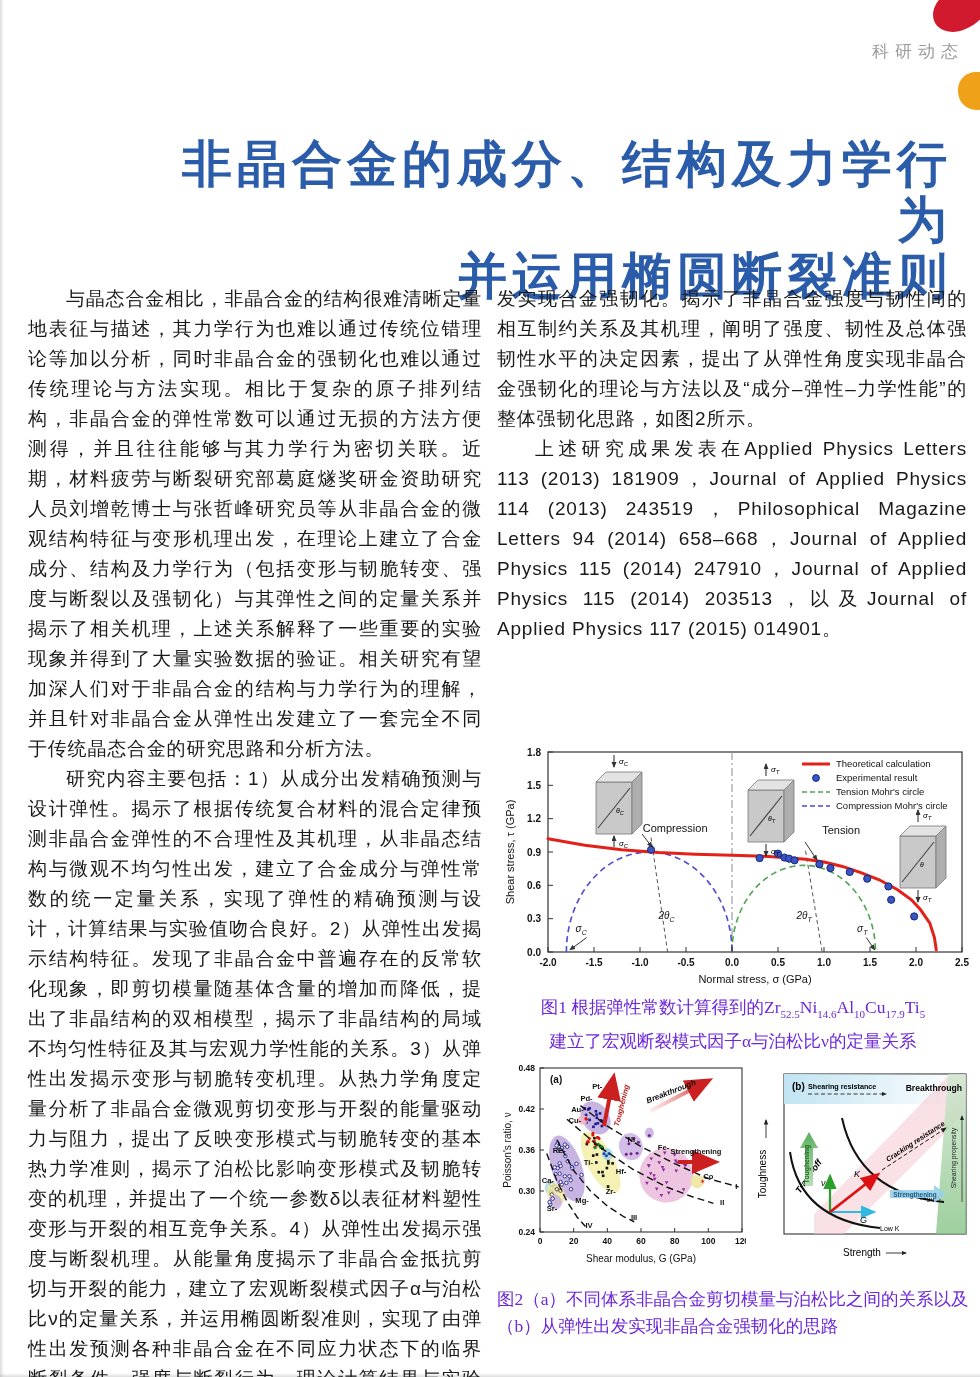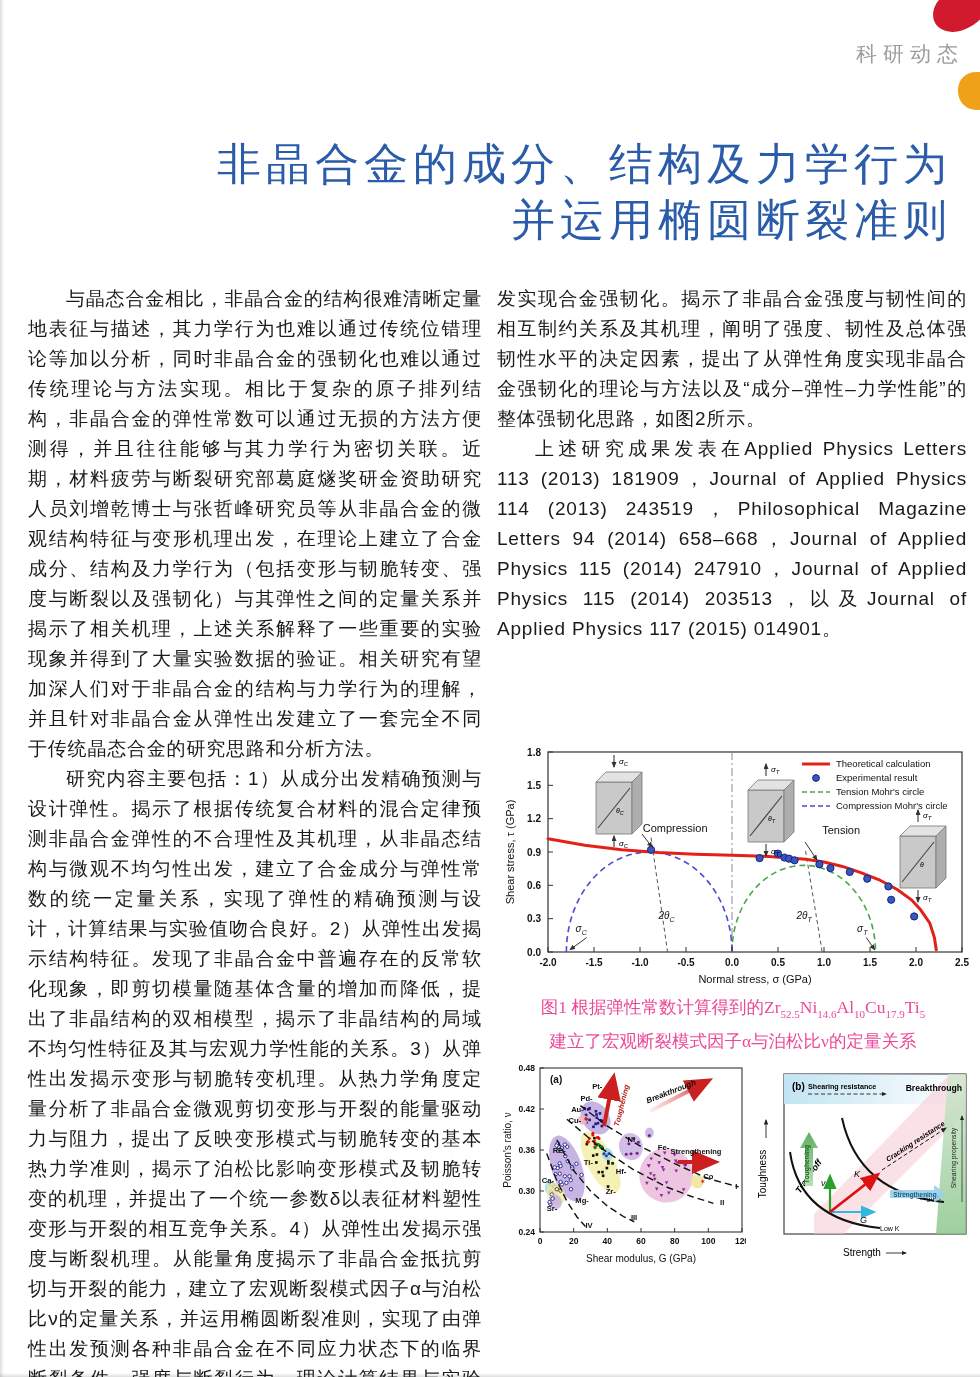--- a/index.html
+++ b/index.html
@@ -2,35 +2,35 @@
 <html><head>
 <meta charset="utf-8">
 <style>
   html,body{margin:0;padding:0;background:#ffffff;}
   .page{position:relative;width:980px;height:1377px;background:#ffffff;overflow:hidden;
         font-family:"Liberation Sans","DejaVu Sans",sans-serif;color:#1a1a1a;}
   .edge-left{position:absolute;left:0;top:0;width:4px;height:100%;
         background:linear-gradient(to right,rgba(120,120,120,.25),rgba(120,120,120,0));}
   .edge-bottom{position:absolute;left:0;bottom:0;width:100%;height:4px;
         background:linear-gradient(to top,rgba(120,120,120,.25),rgba(120,120,120,0));}
-  .section-label{position:absolute;top:40px;right:16px;font-size:21px;letter-spacing:6px;color:#9b9b9b;}
+  .section-label{position:absolute;top:40px;right:16px;font-size:17px;letter-spacing:6px;color:#9b9b9b;}
   .blob-red{position:absolute;top:-10px;right:-8px;width:56px;height:40px;background:#d11a2d;
         border-radius:46% 54% 58% 42%/55% 48% 52% 45%;transform:rotate(-18deg);}
   .blob-yellow{position:absolute;top:72px;right:-16px;width:38px;height:38px;background:#f0a11a;
         border-radius:50% 45% 55% 50%/48% 55% 45% 52%;}
   .title{position:absolute;left:150px;top:136px;width:802px;text-align:right;
-        color:#2b5ca9;font-size:44px;line-height:56px;letter-spacing:5px;font-weight:400;}
+        color:#2b5ca9;font-size:50px;line-height:56px;letter-spacing:5px;font-weight:700;}
   .col{position:absolute;top:284px;font-size:19px;line-height:30px;text-align:justify;letter-spacing:.8px;}
   .col p{margin:0;text-indent:2em;}
   .col p.noindent{text-indent:0;}
   .col-left{left:28px;width:454px;}
   .col-right{left:497px;width:470px;}
   .figure{position:absolute;background:#fff;}
   .caption{position:absolute;font-family:"Liberation Serif","DejaVu Serif",serif;
-        font-size:17.5px;line-height:27px;color:#ec4899;font-weight:500;}
+        font-size:17.5px;line-height:27px;color:#6d28d9;font-weight:500;}
   .caption sub{font-size:11px;}
   #cap1{left:497px;top:994px;width:472px;text-align:center;}
   #cap2{left:497px;top:1286px;width:474px;text-align:left;}
   svg text{font-family:"Liberation Sans","DejaVu Sans",sans-serif;}
 </style>
 </head>
 <body>
 
 <div class="page">
   <div class="edge-left"></div>
@@ -459,13 +459,17 @@
 
       <text x="40" y="26" font-size="10" font-weight="bold">(b)</text>
       <text x="14" y="110" font-size="10" text-anchor="middle" transform="rotate(-90 14 110)"></text>
       <text x="14" y="110" font-size="10" text-anchor="middle" transform="rotate(-90 14 110)">Toughness</text>
       <line x1="14" y1="74" x2="14" y2="56" stroke="#222" stroke-width="0.9" marker-end="url(#m-blk)"></line>
       <text x="110" y="192" font-size="10" text-anchor="middle">Strength</text>
       <line x1="134" y1="189" x2="154" y2="189" stroke="#222" stroke-width="0.9" marker-end="url(#m-blk)"></line>
     </svg>
   </div>
 
+  <div id="cap2" class="caption">
+    <div>图2（a）不同体系非晶合金剪切模量与泊松比之间的关系以及</div>
+    <div>（b）从弹性出发实现非晶合金强韧化的思路</div>
+  </div>
 </div>
 
 </body></html>

